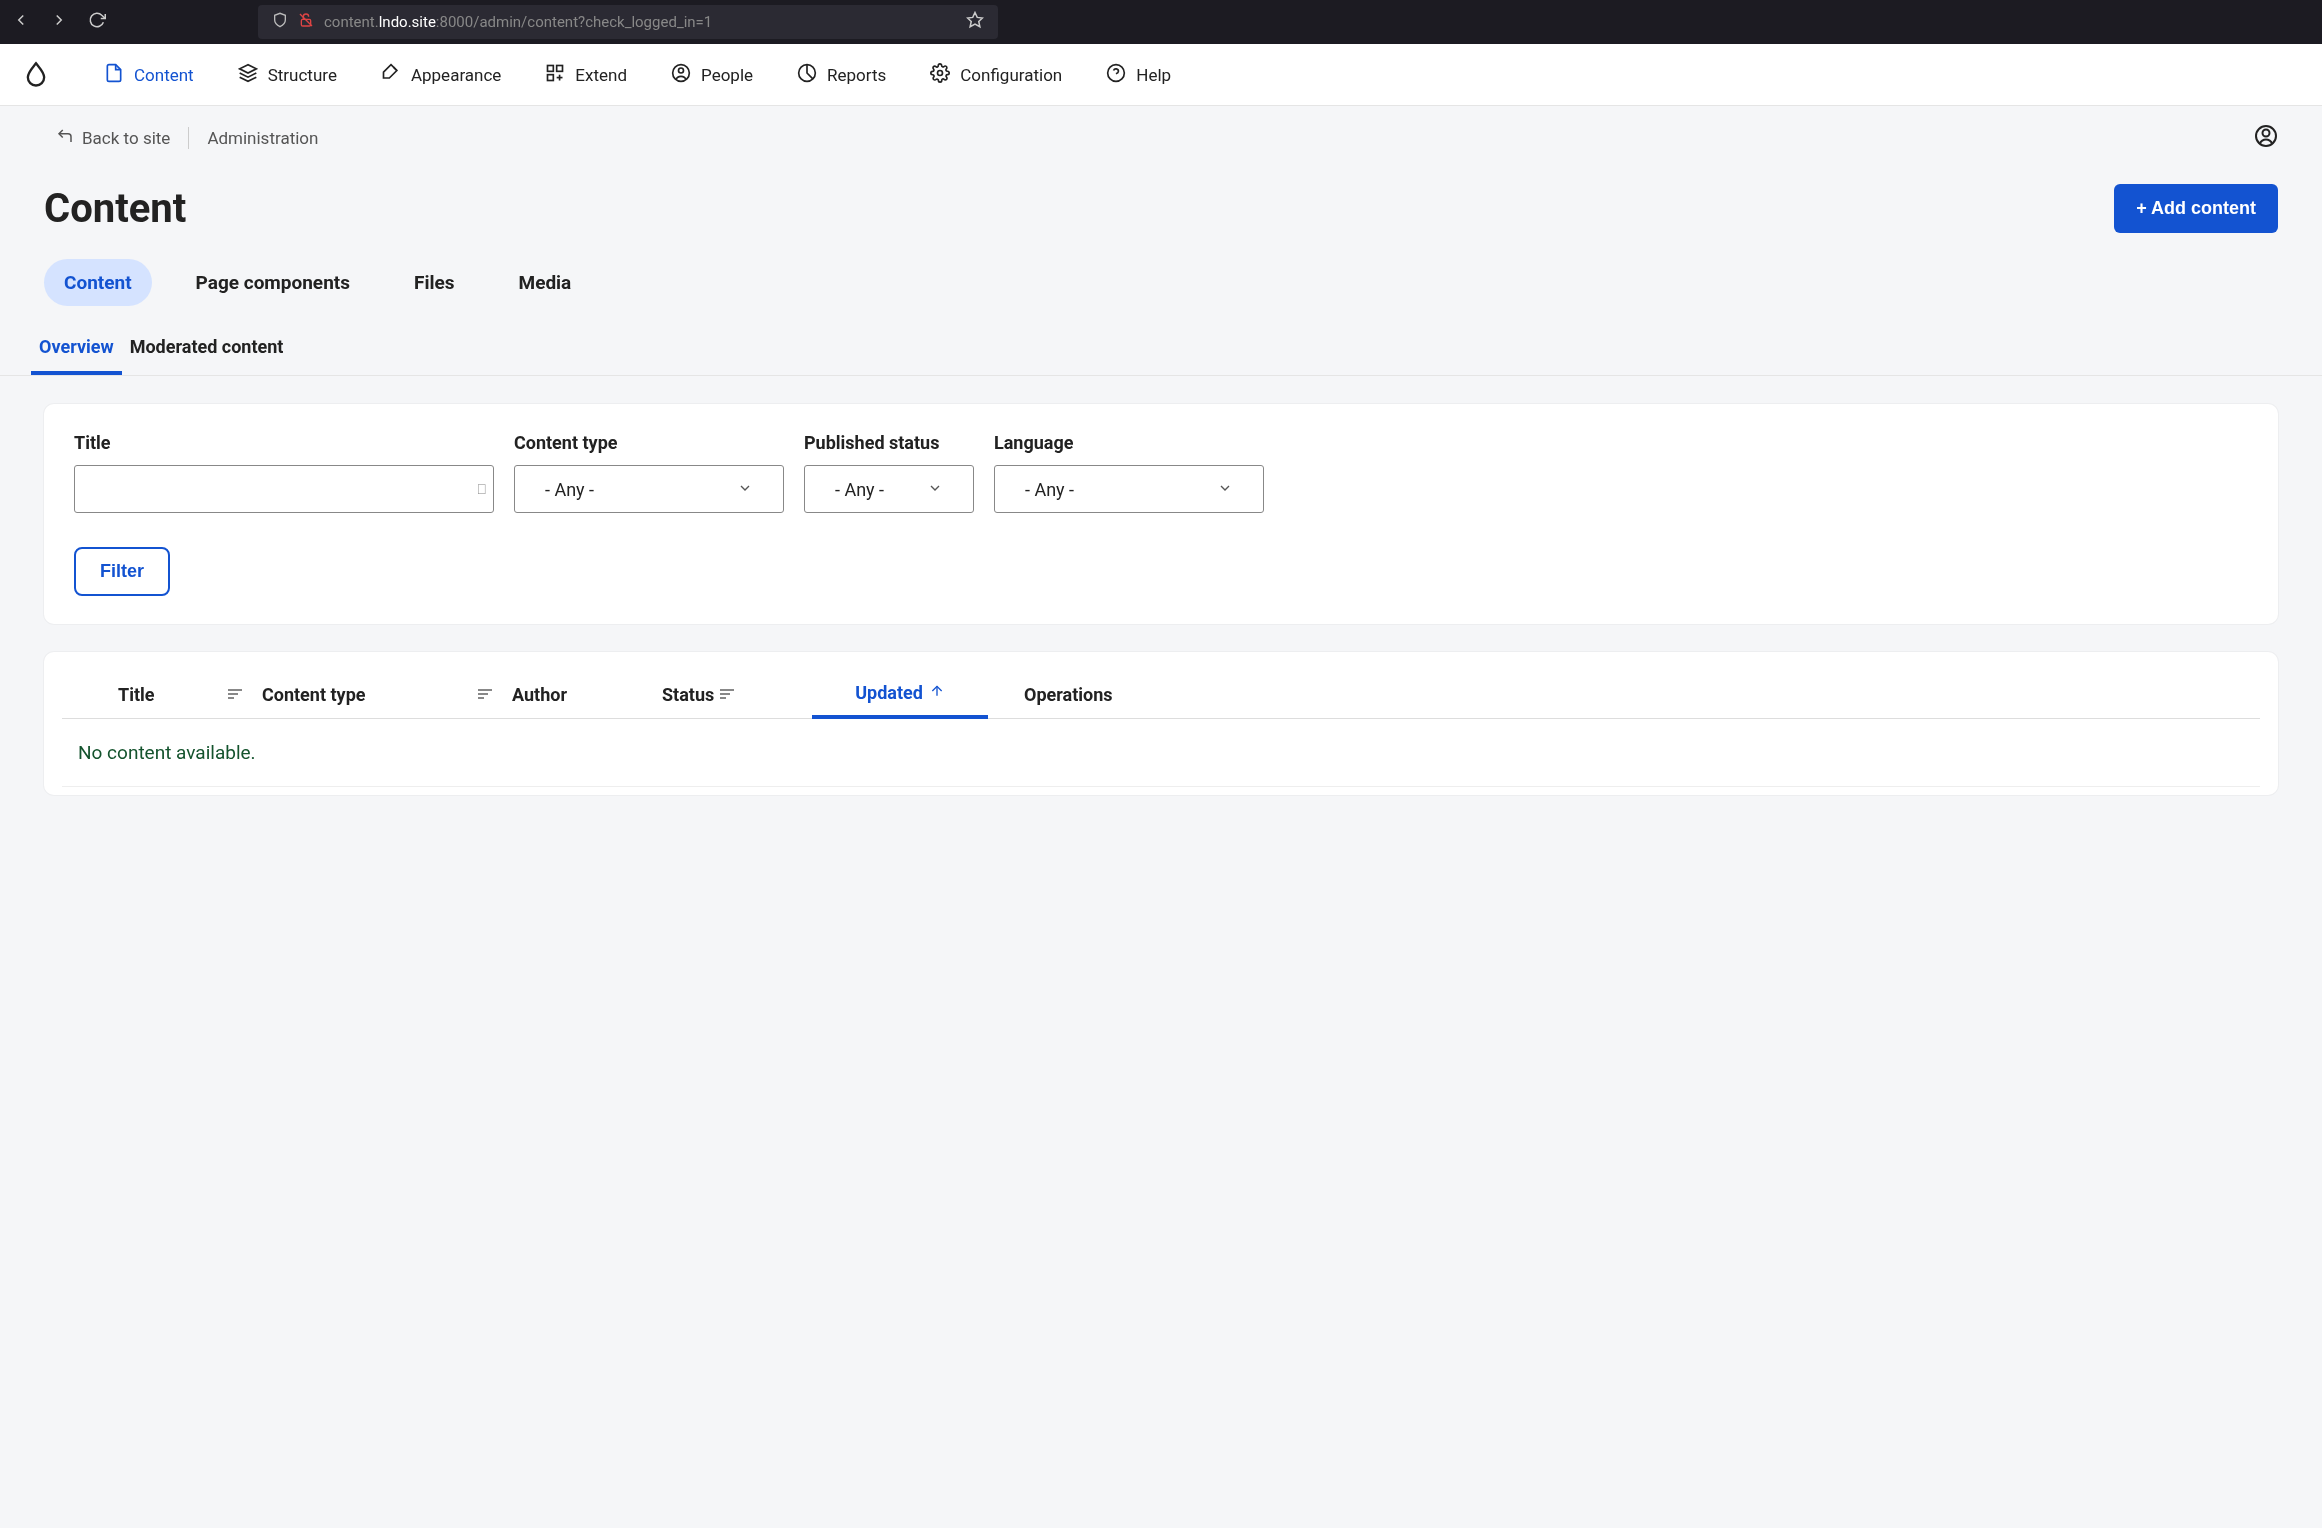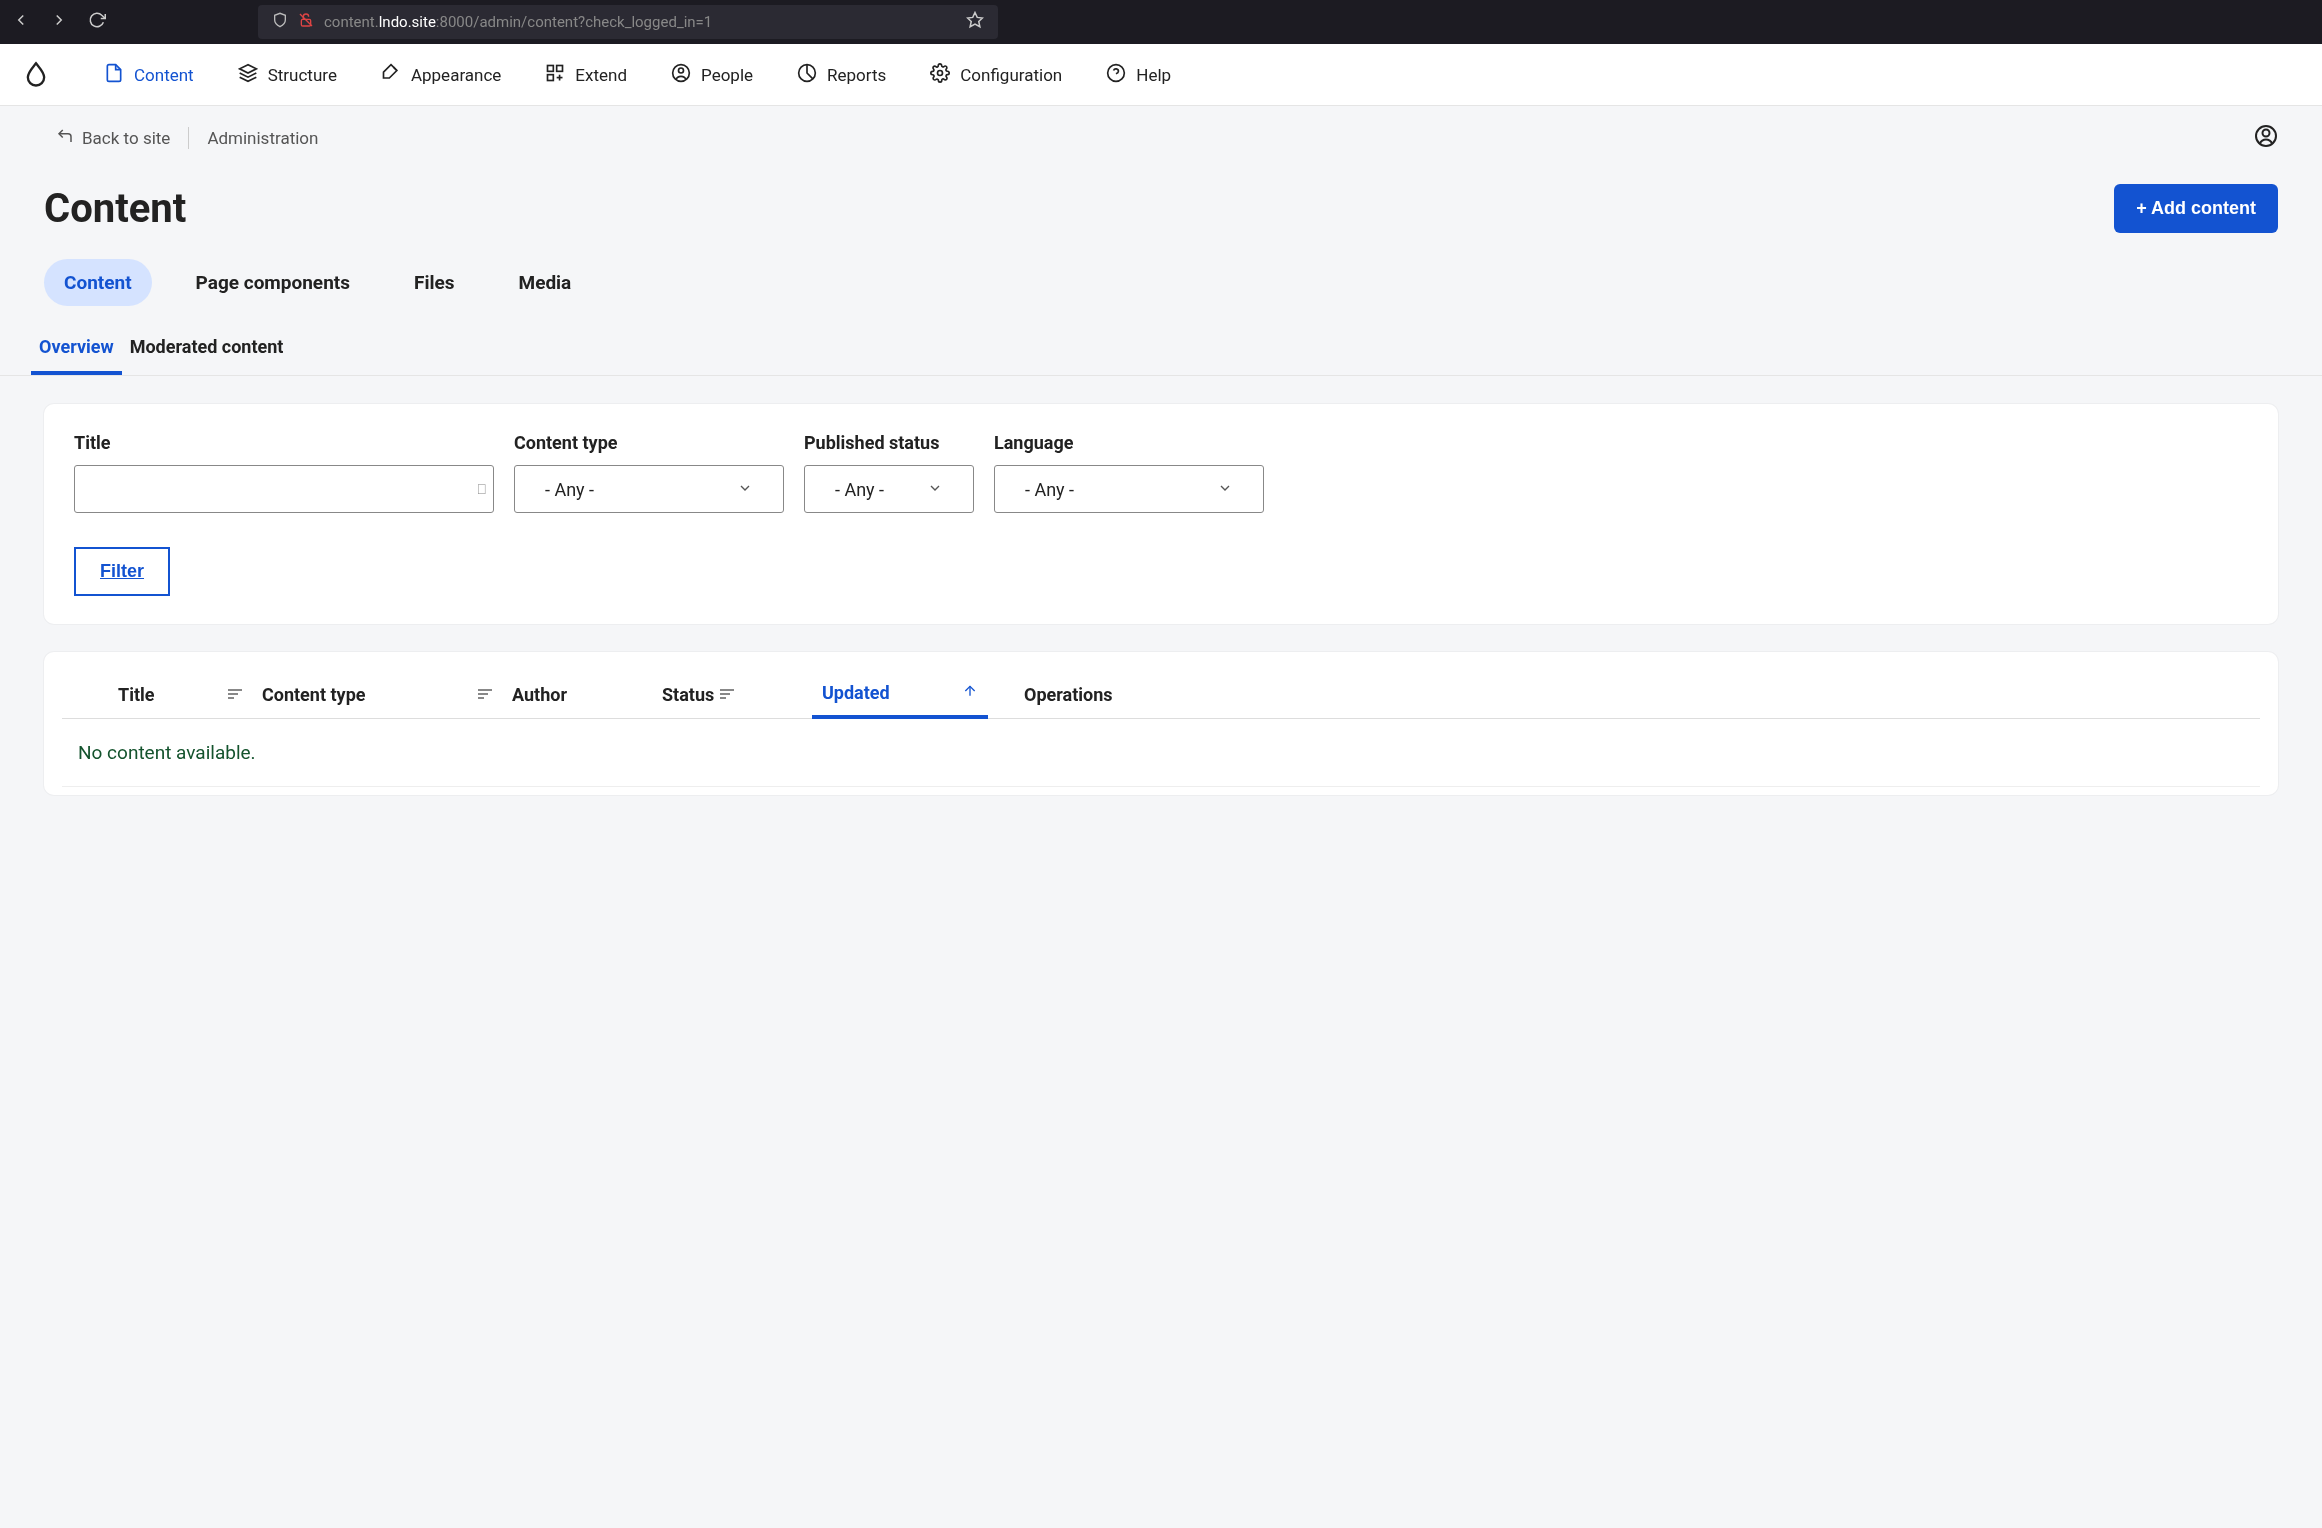--- a/index.html
+++ b/index.html
@@ -48,33 +48,33 @@
   
   .card { background: #fff; border-radius: 10px; margin: 28px 44px; padding: 28px 30px; box-shadow: 0 0 0 1px rgba(0,0,0,0.03); }
   .filter-row { display: flex; gap: 20px; }
   .filter-group { display: flex; flex-direction: column; gap: 12px; }
   .filter-group label { font-size: 18px; font-weight: 700; color: #222; }
   .filter-input, .filter-select { height: 48px; border: 1px solid #888; border-radius: 3px; padding: 0 30px; font-size: 18px; background: #fff; }
   .filter-input { width: 420px; }
   .filter-select { width: 270px; display: flex; align-items: center; justify-content: space-between; cursor: pointer; }
   .filter-group.narrow .filter-select { width: 170px; }
   .filter-btn-row { margin-top: 34px; }
-  .filter-btn { border: 2px solid #1353d1; color: #1353d1; background: #fff; border-radius: 0; padding: 12px 24px; font-size: 18px; font-weight: 700; cursor: pointer; text-decoration: underline; }
+  .filter-btn { border: 2px solid #1353d1; color: #1353d1; background: #fff; border-radius: 8px; padding: 12px 24px; font-size: 18px; font-weight: 700; cursor: pointer; }
   
   
   .table-card { background: #fff; border-radius: 10px; margin: 0 44px 28px; padding: 18px 18px 8px; box-shadow: 0 0 0 1px rgba(0,0,0,0.03); }
   .table { width: 100%; }
   .table-header { display: flex; border-bottom: 1px solid #ddd; padding: 12px 0; }
   .th { font-size: 18px; font-weight: 700; display: flex; align-items: center; gap: 6px; cursor: pointer; }
   .th.sorted { color: #1353d1; border-bottom: 4px solid #1353d1; margin-bottom: -13px; padding-bottom: 12px; }
   .col-title { width: 200px; padding-left: 56px; justify-content:space-between; padding-right: 20px;}
   .col-type  { width: 250px; justify-content:space-between; padding-right: 20px;}
   .col-author{ width: 150px; }
   .col-status{ width: 150px; padding-right: 20px;}
-  .col-updated{ width: 176px; justify-content:space-between; padding-right: 10px; padding-left: 10px;}
+  .col-updated{ width: 176px; justify-content:center; padding-right: 10px; padding-left: 10px;}
   .col-ops   { width: 180px; padding-left: 36px;}
   .table-empty { padding: 22px 16px; font-size: 19px; color: #14532d; border-bottom: 1px solid #eee; }
   .sort-lines { display:inline-flex; flex-direction:column; gap:2px; }
   .sort-lines span { display:block; height:2px; background:#888; }
   .sort-lines span:nth-child(1){width:14px;} .sort-lines span:nth-child(2){width:10px;} .sort-lines span:nth-child(3){width:6px;}
   .input-wrap { position: relative; }
   .input-icon { position: absolute; right: 8px; top: 50%; transform: translateY(-50%); color:#888; font-size:14px; }
 </style>
 </head>
 <body>

